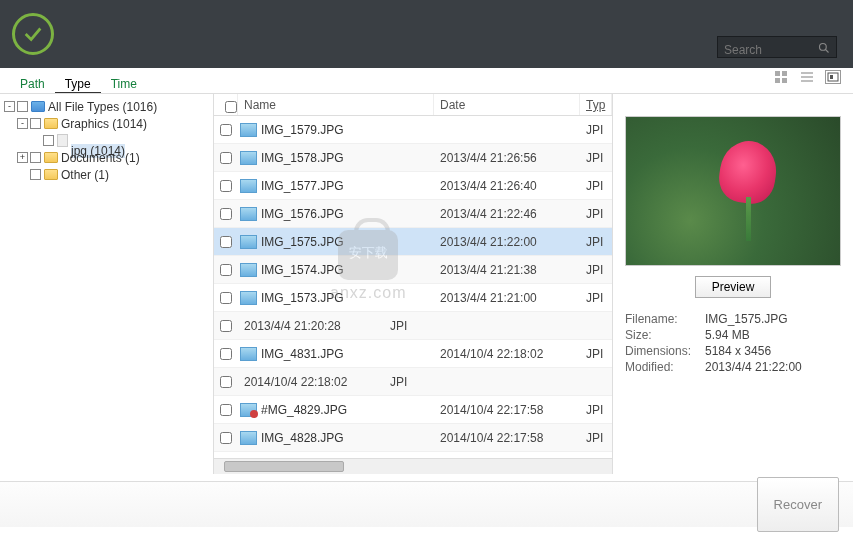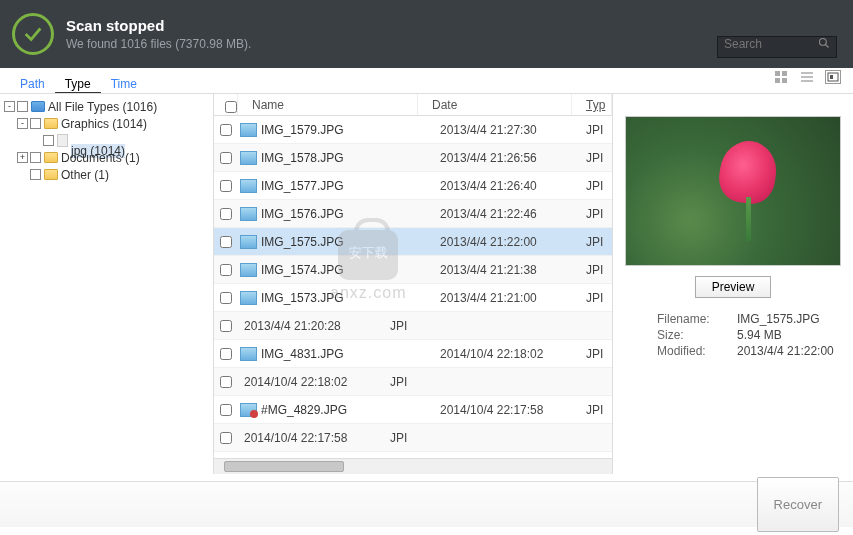--- a/index.html
+++ b/index.html
@@ -5,27 +5,27 @@
 * { box-sizing: border-box; margin: 0; padding: 0; font-family: Arial, sans-serif; }
 body { width: 853px; height: 535px; background: #fff; font-size: 12px; color: #333; overflow: hidden; position: relative; }
 
 
 .header { background: #3a3f44; height: 68px; display: flex; align-items: center; padding: 0 12px; position: relative; }
 .status-icon { width: 42px; height: 42px; border: 3px solid #7cb342; border-radius: 50%; display: flex; align-items: center; justify-content: center; margin-right: 12px; }
 .status-icon svg { width: 22px; height: 22px; }
 .status-text { color: #fff; }
 .status-title { font-size: 15px; font-weight: bold; margin-bottom: 3px; }
 .status-sub { font-size: 12px; color: #9aa0a6; }
-.search-box { position: absolute; right: 16px; top: 36px; width: 120px; height: 22px; background: #2c3034; border: 1px solid #1a1d20; display: flex; align-items: flex-start; padding: 0 6px; }
+.search-box { position: absolute; right: 16px; top: 36px; width: 120px; height: 22px; background: #2c3034; border: 1px solid #1a1d20; display: flex; align-items: flex-end; padding: 0 6px; }
 .search-box input { background: transparent; border: none; outline: none; color: #aaa; font-size: 12px; width: 90px; }
 .search-box .search-glyph { color: #888; font-size: 13px; margin-left: auto; }
 
 
 .tabs { display: flex; padding: 6px 10px 0 10px; border-bottom: 1px solid #ddd; position: relative; height: 26px; }
-.tab { padding: 3px 10px 4px; font-size: 12px; color: #3b82f6; cursor: pointer; border-bottom: 1px solid transparent; }
+.tab { padding: 3px 10px 4px; font-size: 12px; color: #15803d; cursor: pointer; border-bottom: 1px solid transparent; }
 .tab.active { border-bottom: 1px solid #333; color: #000; }
 .view-icons { position: absolute; right: 12px; top: 2px; display: flex; gap: 10px; }
 .view-icon { width: 16px; height: 14px; display: flex; align-items: center; justify-content: center; color: #888; cursor: pointer; }
 .view-icon.active { color: #333; border: 1px solid #999; padding: 1px; }
 
 
 .main { display: flex; height: 380px; }
 
 
 .tree { width: 214px; border-right: 1px solid #ddd; padding: 4px 4px; font-size: 12px; overflow: auto; }
@@ -38,21 +38,21 @@
 .folder-yellow { background: linear-gradient(#ffe08a, #f5c95a); border: 1px solid #d5a93a; border-radius: 1px; }
 .file-gray { background: #eee; border: 1px solid #ccc; width: 11px; height: 13px; }
 .tree-label { cursor: pointer; }
 .tree-label.sel { background: #d5e5f5; margin-top: 20px; }
 .lvl1 { padding-left: 0; }
 .lvl2 { padding-left: 13px; }
 .lvl3 { padding-left: 26px; }
 
 
 .table-wrap { flex: 1; border-right: 1px solid #ddd; display: flex; flex-direction: column; overflow: hidden; }
-.thead { display: flex; height: 22px; background: #fff; border-bottom: 1px solid #ddd; gap: 8px; }
+.thead { display: flex; height: 22px; background: #fff; border-bottom: 1px solid #ddd; }
 .th { padding: 4px 6px; font-size: 12px; color: #555; border-right: 1px solid #eee; position: relative; }
 .th-check { width: 24px; }
 .th-name { flex: 1; }
 .th-date { width: 146px; }
 .th-type { width: 32px; overflow: hidden; text-decoration: underline; }
 .tbody { flex: 1; overflow-y: auto; overflow-x: auto; }
 .row { display: flex; align-items: center; height: 28px; border-bottom: 1px solid #f0f0f0; }
 .row:nth-child(even) { background: #f9f9f9; }
 .row.selected { background: #cfe3f7; }
 .row:nth-child(even):not(.selected) { background: #f9f9f9; }
@@ -69,21 +69,21 @@
 
 
 .preview { width: 240px; padding: 10px 12px; }
 .preview-img { width: 216px; height: 150px; border: 1px solid #ccc; margin: 12px auto 10px; position: relative; overflow: hidden; }
 .tulip-bg { width: 100%; height: 100%; background: radial-gradient(circle at 30% 70%, #5a8a4a 0%, #3a6a3a 40%, #2a4a2a 100%); position: relative; }
 .tulip { position: absolute; left: 88px; top: 24px; width: 70px; height: 88px; }
 .tulip-flower { width: 56px; height: 62px; background: radial-gradient(ellipse at 40% 40%, #ff6090 0%, #e8356a 50%, #c01850 100%); border-radius: 50% 50% 40% 40%; position: absolute; top: 0; left: 6px; transform: rotate(8deg); }
 .tulip-stem { width: 5px; height: 44px; background: linear-gradient(#5a9a4a, #3a7a3a); position: absolute; top: 56px; left: 32px; }
 .preview-btn { display: block; margin: 6px auto 14px; padding: 3px 16px; background: linear-gradient(#fff, #eee); border: 1px solid #aaa; font-size: 12px; cursor: pointer; }
 .meta { font-size: 12px; color: #555; }
-.meta-row { display: flex; margin-bottom: 2px; margin-left: 32px; }
+.meta-row { display: flex; margin-bottom: 2px; }
 .meta-label { width: 80px; color: #666; }
 .meta-val { color: #444; }
 
 
 .footer { height: 46px; background: linear-gradient(#fdfdfd, #f5f5f5); border-top: 1px solid #ddd; display: flex; align-items: center; justify-content: flex-end; padding: 0 14px; position: absolute; bottom: 8px; left: 0; right: 0; }
 .recover-btn { padding: 19px 16px; background: linear-gradient(#fff, #eee); border: 1px solid #bbb; color: #888; font-size: 13px; cursor: pointer; border-radius: 2px; }
 
 
 .watermark { position: absolute; left: 330px; top: 230px; opacity: 0.35; pointer-events: none; text-align: center; color: #888; }
 .wm-box { width: 60px; height: 50px; background: #aaa; border-radius: 10px; margin: 0 auto 4px; position: relative; }
@@ -92,24 +92,20 @@
 .wm-text { font-size: 16px; letter-spacing: 1px; }
 </style>
 </head>
 <body>
 
 <div class="header">
   <div class="status-icon">
     <svg viewBox="0 0 24 24">
         <path fill="none" stroke="#7cb342" stroke-width="3" d="M4 12 L10 18 L20 6"></path>
       </svg>
-  </div>
-  <div class="status-text">
-    <div class="status-title">Scan stopped</div>
-    <div class="status-sub">We found 1016 files (7370.98 MB).</div>
   </div>
   <div class="search-box">
     <input type="text" placeholder="Search" style="">
     <span class="search-glyph">
       <svg width="12" height="12" viewBox="0 0 16 16">
           <circle cx="6.5" cy="6.5" r="4.5" fill="none" stroke="#888" stroke-width="1.5"></circle>
           <line x1="10" y1="10" x2="14" y2="14" stroke="#888" stroke-width="1.5"></line>
         </svg>
     </span>
   </div>
@@ -188,21 +184,20 @@
     </div>
     <div class="tbody" id="tbody">
         <div class="row">
           <div class="cell-check">
             <input type="checkbox" style="">
           </div>
           <div class="cell-name">
             <div class="file-icon"></div>
             <span>IMG_1579.JPG</span>
           </div>
-          <div class="cell-date">2013/4/4 21:27:30</div>
           <div class="cell-type">JPI</div>
         </div>
         <div class="row">
           <div class="cell-check">
             <input type="checkbox" style="">
           </div>
           <div class="cell-name">
             <div class="file-icon"></div>
             <span>IMG_1578.JPG</span>
           </div>
@@ -296,20 +291,24 @@
           <div class="cell-name">
             <div class="file-icon special"></div>
             <span>#MG_4829.JPG</span>
           </div>
           <div class="cell-date">2014/10/4 22:17:58</div>
           <div class="cell-type">JPI</div>
         </div>
         <div class="row">
           <div class="cell-check">
             <input type="checkbox" style="">
+          </div>
+          <div class="cell-name">
+            <div class="file-icon"></div>
+            <span>IMG_4828.JPG</span>
           </div>
           <div class="cell-date">2014/10/4 22:17:58</div>
           <div class="cell-type">JPI</div>
         </div>
       </div>
     <div class="hscroll">
       <div class="hscroll-thumb"></div>
     </div>
   </div>
 
@@ -326,20 +325,24 @@
     <div class="meta" id="meta">
         <div class="meta-row">
           <div class="meta-label">Filename:</div>
           <div class="meta-val">IMG_1575.JPG</div>
         </div>
         <div class="meta-row">
           <div class="meta-label">Size:</div>
           <div class="meta-val">5.94 MB</div>
         </div>
         <div class="meta-row">
+          <div class="meta-label">Dimensions:</div>
+          <div class="meta-val">5184 x 3456</div>
+        </div>
+        <div class="meta-row">
           <div class="meta-label">Modified:</div>
           <div class="meta-val">2013/4/4 21:22:00</div>
         </div>
       </div>
   </div>
 </div>
 
 <div class="watermark">
   <div class="wm-box"></div>
   <div class="wm-text">anxz.com</div>

